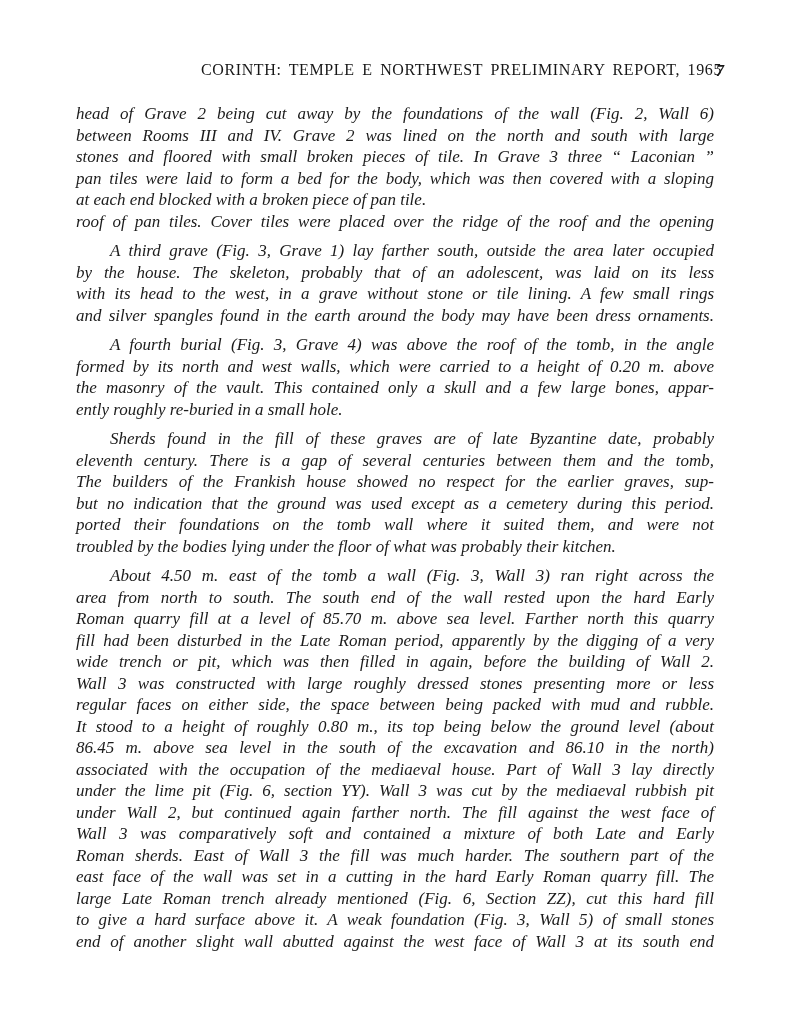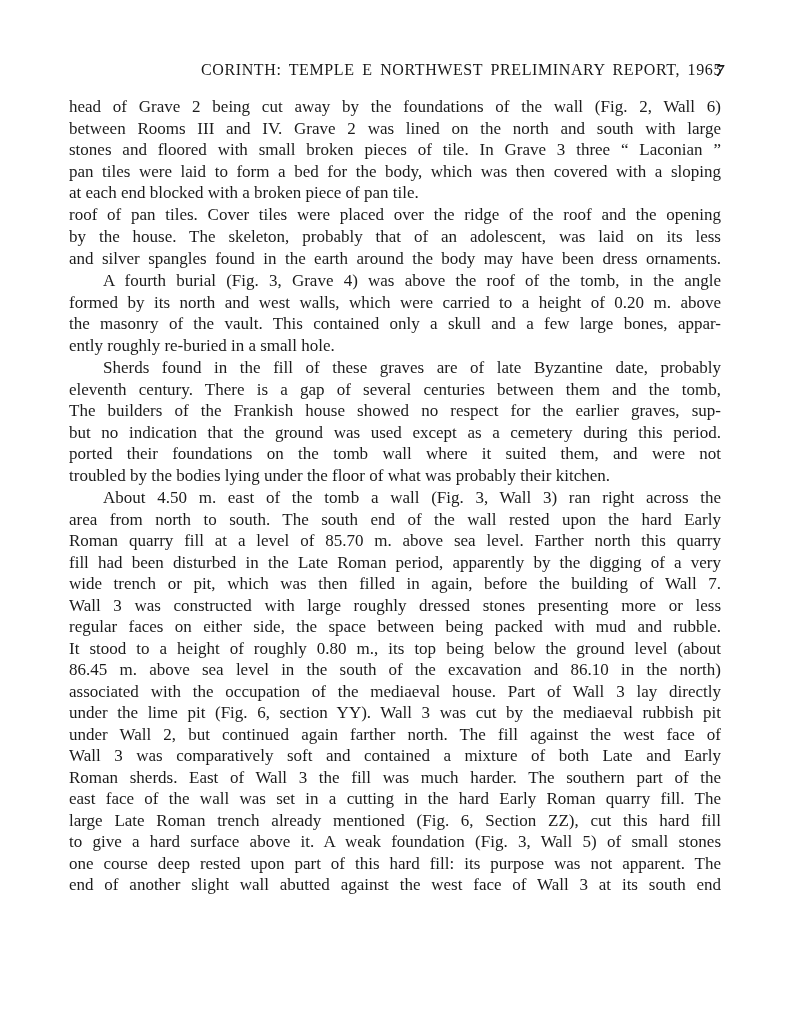--- a/index.html
+++ b/index.html
@@ -43,21 +43,21 @@
   }
   .page-body {
     position: absolute;
     top: 95px;
     left: 68px;
     width: 654px;
     font-size: 17px;
     line-height: 21.5px;
     color: #1b1b1b;
   }
-  .paragraph { margin: 1px; padding: 0; }
+  .paragraph { margin: 8px; padding: 0; font-style: italic; }
   .line {
     text-align: justify;
     text-align-last: justify;
     height: 21.5px;
     overflow: visible;
   }
   .line.no-justify { text-align-last: left; }
   .line.indent { text-indent: 34px; }
 </style>
 </head>
@@ -72,21 +72,23 @@
   <div class="page-body">
       <div class="paragraph">
         <div class="line">head of Grave 2 being cut away by the foundations of the wall (Fig. 2, Wall 6)</div>
         <div class="line">between Rooms III and IV.  Grave 2 was lined on the north and south with large</div>
         <div class="line">stones and floored with small broken pieces of tile.  In Grave 3 three “ Laconian ”</div>
         <div class="line">pan tiles were laid to form a bed for the body, which was then covered with a sloping</div>
         <div class="line no-justify">at each end blocked with a broken piece of pan tile.</div>
         <div class="line">roof of pan tiles.  Cover tiles were placed over the ridge of the roof and the opening</div>
       </div>
       <div class="paragraph">
+        <div class="line indent">A third grave (Fig. 3, Grave 1) lay farther south, outside the area later occupied</div>
         <div class="line">by the house.  The skeleton, probably that of an adolescent, was laid on its less</div>
+        <div class="line">with its head to the west, in a grave without stone or tile lining.  A few small rings</div>
         <div class="line">and silver spangles found in the earth around the body may have been dress ornaments.</div>
       </div>
       <div class="paragraph">
         <div class="line indent">A fourth burial (Fig. 3, Grave 4) was above the roof of the tomb, in the angle</div>
         <div class="line">formed by its north and west walls, which were carried to a height of 0.20 m. above</div>
         <div class="line">the masonry of the vault.  This contained only a skull and a few large bones, appar-</div>
         <div class="line no-justify">ently roughly re-buried in a small hole.</div>
       </div>
       <div class="paragraph">
         <div class="line indent">Sherds found in the fill of these graves are of late Byzantine date, probably</div>
@@ -94,30 +96,29 @@
         <div class="line">The builders of the Frankish house showed no respect for the earlier graves, sup-</div>
         <div class="line">but no indication that the ground was used except as a cemetery during this period.</div>
         <div class="line">ported their foundations on the tomb wall where it suited them, and were not</div>
         <div class="line no-justify">troubled by the bodies lying under the floor of what was probably their kitchen.</div>
       </div>
       <div class="paragraph">
         <div class="line indent">About 4.50 m. east of the tomb a wall (Fig. 3, Wall 3) ran right across the</div>
         <div class="line">area from north to south.  The south end of the wall rested upon the hard Early</div>
         <div class="line">Roman quarry fill at a level of 85.70 m. above sea level.  Farther north this quarry</div>
         <div class="line">fill had been disturbed in the Late Roman period, apparently by the digging of a very</div>
-        <div class="line">wide trench or pit, which was then filled in again, before the building of Wall 7.</div>
+        <div class="line">wide trench or pit, which was then filled in again, before the building of Wall 2.</div>
         <div class="line">Wall 3 was constructed with large roughly dressed stones presenting more or less</div>
         <div class="line">regular faces on either side, the space between being packed with mud and rubble.</div>
         <div class="line">It stood to a height of roughly 0.80 m., its top being below the ground level (about</div>
         <div class="line">86.45 m. above sea level in the south of the excavation and 86.10 in the north)</div>
         <div class="line">associated with the occupation of the mediaeval house.  Part of Wall 3 lay directly</div>
         <div class="line">under the lime pit (Fig. 6, section YY).  Wall 3 was cut by the mediaeval rubbish pit</div>
         <div class="line">under Wall 2, but continued again farther north.  The fill against the west face of</div>
         <div class="line">Wall 3 was comparatively soft and contained a mixture of both Late and Early</div>
         <div class="line">Roman sherds.  East of Wall 3 the fill was much harder.  The southern part of the</div>
         <div class="line">east face of the wall was set in a cutting in the hard Early Roman quarry fill.  The</div>
         <div class="line">large Late Roman trench already mentioned (Fig. 6, Section ZZ), cut this hard fill</div>
         <div class="line">to give a hard surface above it.  A weak foundation (Fig. 3, Wall 5) of small stones</div>
-        <div class="line">one course deep rested upon part of this hard fill: its purpose was not apparent.  The</div>
         <div class="line">end of another slight wall abutted against the west face of Wall 3 at its south end</div>
       </div>
     </div>
 </div>
 
 </body></html>

